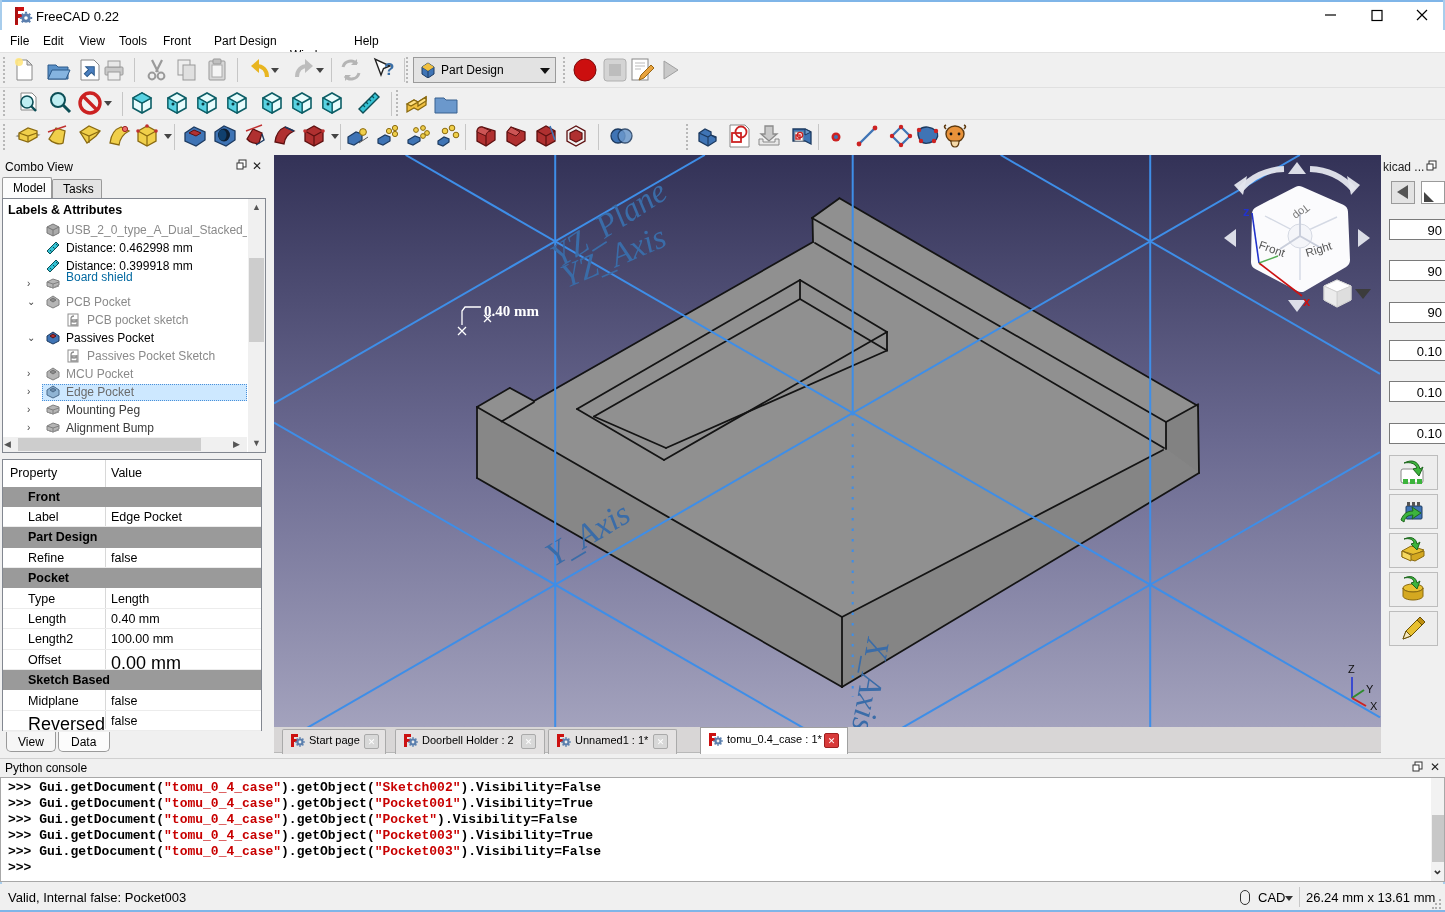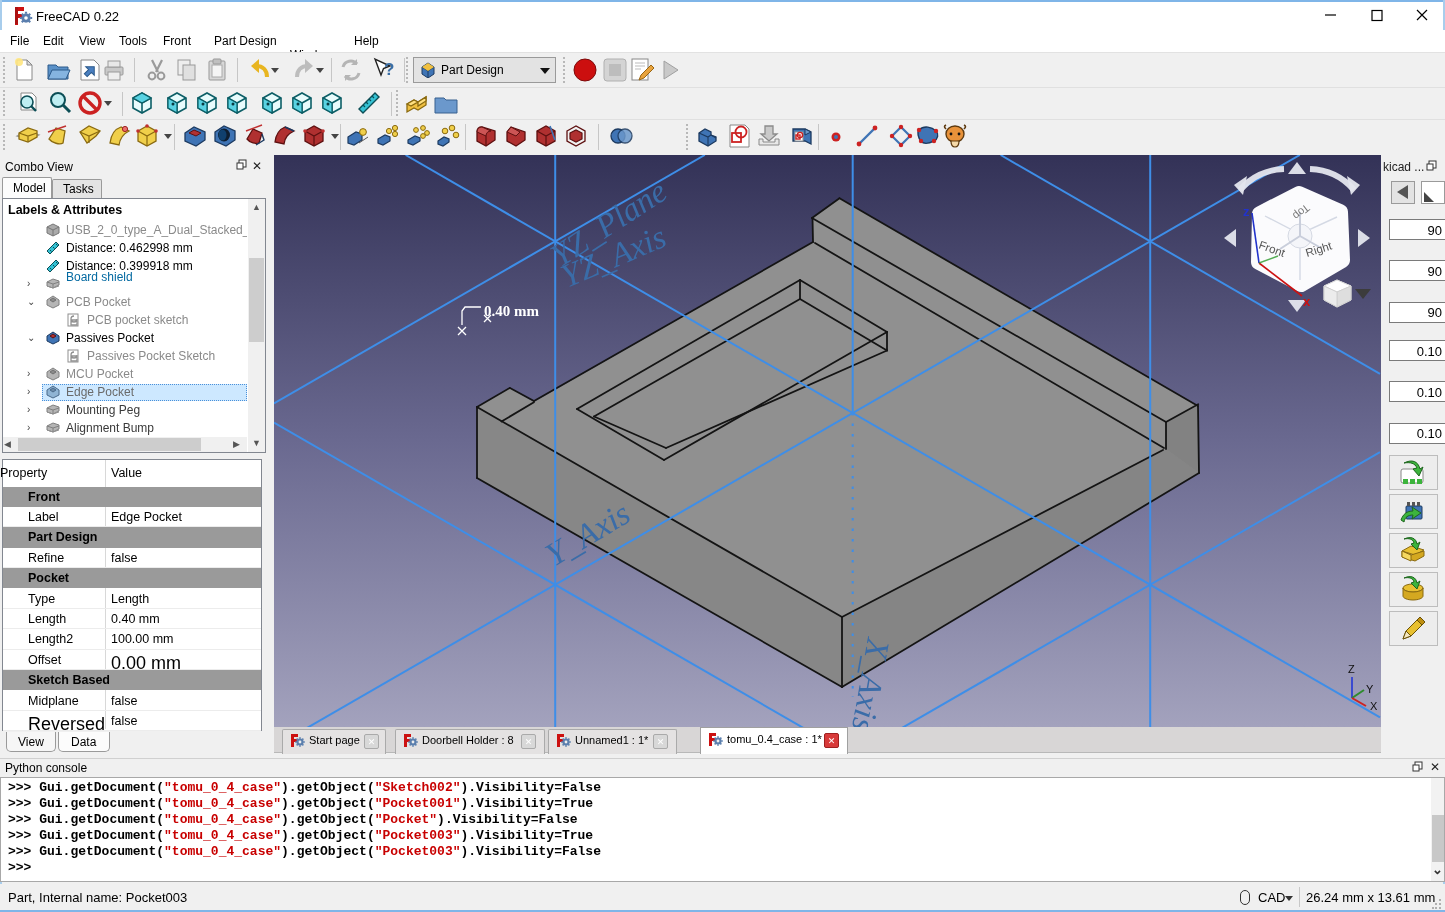--- a/index.html
+++ b/index.html
@@ -562,21 +562,21 @@
 <div class="abs" style="left:248px;top:199px;width:17px;height:253px;background:#f0f0f0"></div>
 <div class="abs" style="left:248px;top:199px;width:17px;height:17px;color:#555;font-size:9px;text-align:center;line-height:17px">▲</div>
 <div class="abs" style="left:248px;top:435px;width:17px;height:17px;color:#555;font-size:9px;text-align:center;line-height:17px">▼</div>
 <div class="abs" style="left:249px;top:258px;width:15px;height:84px;background:#cdcdcd"></div>
 <div class="abs" style="left:3px;top:437px;width:244px;height:15px;background:#f0f0f0"></div>
 <div class="abs" style="left:4px;top:437px;width:14px;height:15px;color:#555;font-size:9px;line-height:15px">◀</div>
 <div class="abs" style="left:233px;top:437px;width:14px;height:15px;color:#555;font-size:9px;line-height:15px">▶</div>
 <div class="abs" style="left:18px;top:438px;width:183px;height:13px;background:#cdcdcd"></div>
 <div class="abs" style="left:2px;top:459px;width:260px;height:272px;background:#fff;border:1px solid #828790"></div>
 <div class="abs" style="left:105px;top:460px;width:1px;height:269px;background:#d8d8d8"></div>
-<div class="abs" style="left:0;top:466px;font-size:12.5px">Property</div>
+<div class="abs" style="left:10px;top:466px;font-size:12.5px">Property</div>
 <div class="abs" style="left:111px;top:466px;font-size:12.5px">Value</div>
 <div class="abs" style="left:3px;top:486.5px;width:258px;height:20.4px;background:#9a9a9a"></div>
 <div class="abs" style="left:28px;top:489.5px;font-size:12.5px;font-weight:bold;color:#000">Front</div>
 <div class="abs" style="left:3px;top:526.3px;width:258px;height:1px;background:#ececec"></div>
 <div class="abs" style="left:28px;top:509.9px;font-size:12.5px">Label</div>
 <div class="abs" style="left:111px;top:509.9px;font-size:12.5px">Edge Pocket</div>
 <div class="abs" style="left:3px;top:527.3px;width:258px;height:20.4px;background:#9a9a9a"></div>
 <div class="abs" style="left:28px;top:530.3px;font-size:12.5px;font-weight:bold;color:#000">Part Design</div>
 <div class="abs" style="left:3px;top:567.1px;width:258px;height:1px;background:#ececec"></div>
 <div class="abs" style="left:28px;top:550.7px;font-size:12.5px">Refine</div>
@@ -742,21 +742,21 @@
     <div class="abs" style="left:364px;top:734px;width:15px;height:15px;background:#d8d8d8;border:1px solid #aaa;border-radius:2px;color:#fff;font-size:9px;text-align:center;line-height:14px">✕</div>
 <div class="abs" style="left:395px;top:729px;width:150px;height:25px;background:#e4e2e2;border:1px solid #aaa;border-bottom:none;border-radius:2px 2px 0 0"></div>
     <div class="abs" style="left:403px;top:733px"><svg width="15" height="15">
         <path d="M1 1h7v3H4v2h4v3H4v5H1z" fill="#cc1111"></path>
         <circle cx="10" cy="9" r="3.6" fill="#5b7fae"></circle>
         <circle cx="10" cy="9" r="1.4" fill="#eee"></circle>
         <g stroke="#5b7fae" stroke-width="1.6">
           <path d="M10 4.2v1.6M10 13.8v-1.6M5.2 9h1.6M14.8 9h-1.6M6.6 5.6l1.2 1.2M13.4 12.4l-1.2-1.2M6.6 12.4l1.2-1.2M13.4 5.6l-1.2 1.2"></path>
         </g>
       </svg></div>
-    <div class="abs" style="left:422px;top:734px;font-size:11px;white-space:nowrap">Doorbell Holder : 8</div>
+    <div class="abs" style="left:422px;top:734px;font-size:11px;white-space:nowrap">Doorbell Holder : 2</div>
     <div class="abs" style="left:521px;top:734px;width:15px;height:15px;background:#d8d8d8;border:1px solid #aaa;border-radius:2px;color:#fff;font-size:9px;text-align:center;line-height:14px">✕</div>
 <div class="abs" style="left:548px;top:729px;width:129px;height:25px;background:#e4e2e2;border:1px solid #aaa;border-bottom:none;border-radius:2px 2px 0 0"></div>
     <div class="abs" style="left:556px;top:733px"><svg width="15" height="15">
         <path d="M1 1h7v3H4v2h4v3H4v5H1z" fill="#cc1111"></path>
         <circle cx="10" cy="9" r="3.6" fill="#5b7fae"></circle>
         <circle cx="10" cy="9" r="1.4" fill="#eee"></circle>
         <g stroke="#5b7fae" stroke-width="1.6">
           <path d="M10 4.2v1.6M10 13.8v-1.6M5.2 9h1.6M14.8 9h-1.6M6.6 5.6l1.2 1.2M13.4 12.4l-1.2-1.2M6.6 12.4l1.2-1.2M13.4 5.6l-1.2 1.2"></path>
         </g>
       </svg></div>
@@ -842,21 +842,21 @@
 <div class="abs" style="left:8px;top:780px;font-family:'Liberation Mono',monospace;font-size:13px;font-weight:bold;white-space:pre;color:#000">&gt;&gt;&gt; Gui.getDocument(<span style="color:#c80000">"tomu_0_4_case"</span>).getObject(<span style="color:#c80000">"Sketch002"</span>).Visibility=False</div>
     <div class="abs" style="left:8px;top:796px;font-family:'Liberation Mono',monospace;font-size:13px;font-weight:bold;white-space:pre;color:#000">&gt;&gt;&gt; Gui.getDocument(<span style="color:#c80000">"tomu_0_4_case"</span>).getObject(<span style="color:#c80000">"Pocket001"</span>).Visibility=True</div>
     <div class="abs" style="left:8px;top:812px;font-family:'Liberation Mono',monospace;font-size:13px;font-weight:bold;white-space:pre;color:#000">&gt;&gt;&gt; Gui.getDocument(<span style="color:#c80000">"tomu_0_4_case"</span>).getObject(<span style="color:#c80000">"Pocket"</span>).Visibility=False</div>
     <div class="abs" style="left:8px;top:828px;font-family:'Liberation Mono',monospace;font-size:13px;font-weight:bold;white-space:pre;color:#000">&gt;&gt;&gt; Gui.getDocument(<span style="color:#c80000">"tomu_0_4_case"</span>).getObject(<span style="color:#c80000">"Pocket003"</span>).Visibility=True</div>
     <div class="abs" style="left:8px;top:844px;font-family:'Liberation Mono',monospace;font-size:13px;font-weight:bold;white-space:pre;color:#000">&gt;&gt;&gt; Gui.getDocument(<span style="color:#c80000">"tomu_0_4_case"</span>).getObject(<span style="color:#c80000">"Pocket003"</span>).Visibility=False</div>
     <div class="abs" style="left:8px;top:860px;font-family:'Liberation Mono',monospace;font-size:13px;font-weight:bold;color:#000">&gt;&gt;&gt;</div>
 <div class="abs" style="left:1431px;top:778px;width:13px;height:103px;background:#f2f2f2"></div>
 <div class="abs" style="left:1432px;top:815px;width:12px;height:47px;background:#c8c8c8"></div>
 <div class="abs" style="left:1431px;top:862px;width:13px;height:16px;color:#333;font-size:13px;text-align:center;font-weight:bold">⌄</div>
 <div class="abs" style="left:0;top:884px;width:1445px;height:26px;background:#f0f0f0"></div>
-<div class="abs" style="left:8px;top:890px;font-size:13px">Part, Internal name: Pocket003</div>
+<div class="abs" style="left:8px;top:890px;font-size:13px">Valid, Internal false: Pocket003</div>
 <div class="abs" style="left:1240px;top:890px;width:10px;height:15px;border:1.5px solid #333;border-radius:5px"></div>
 <div class="abs" style="left:1258px;top:890px;font-size:13px">CAD</div>
 <div class="abs" style="left:1285px;top:896px;width:0;height:0;border-left:4px solid transparent;border-right:4px solid transparent;border-top:5px solid #333"></div>
 <div class="abs" style="left:1299px;top:887px;width:1px;height:20px;background:#c8c8c8"></div>
 <div class="abs" style="left:1306px;top:890px;font-size:13px">26.24 mm x 13.61 mm</div>
 <div class="abs" style="left:1432px;top:898px;width:10px;height:10px"><svg width="10" height="10">
         <g fill="#b0b0b0">
           <rect x="7" y="0" width="2" height="2"></rect>
           <rect x="7" y="4" width="2" height="2"></rect>
           <rect x="7" y="8" width="2" height="2"></rect>

